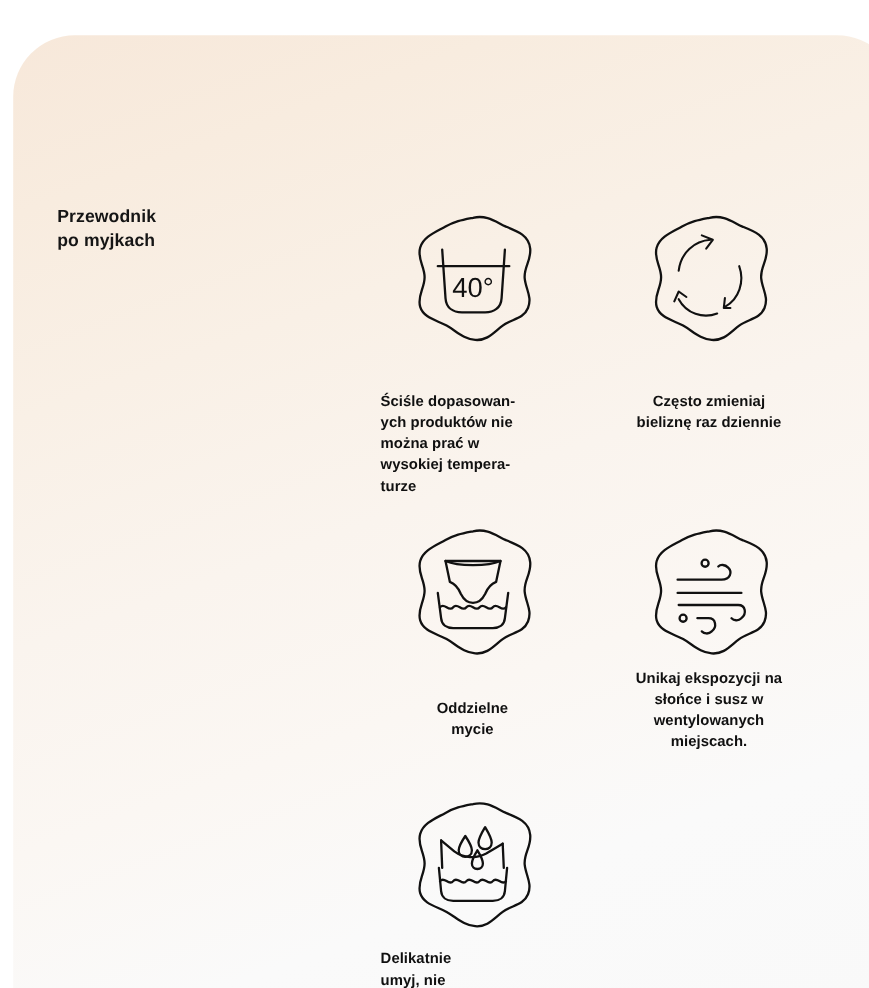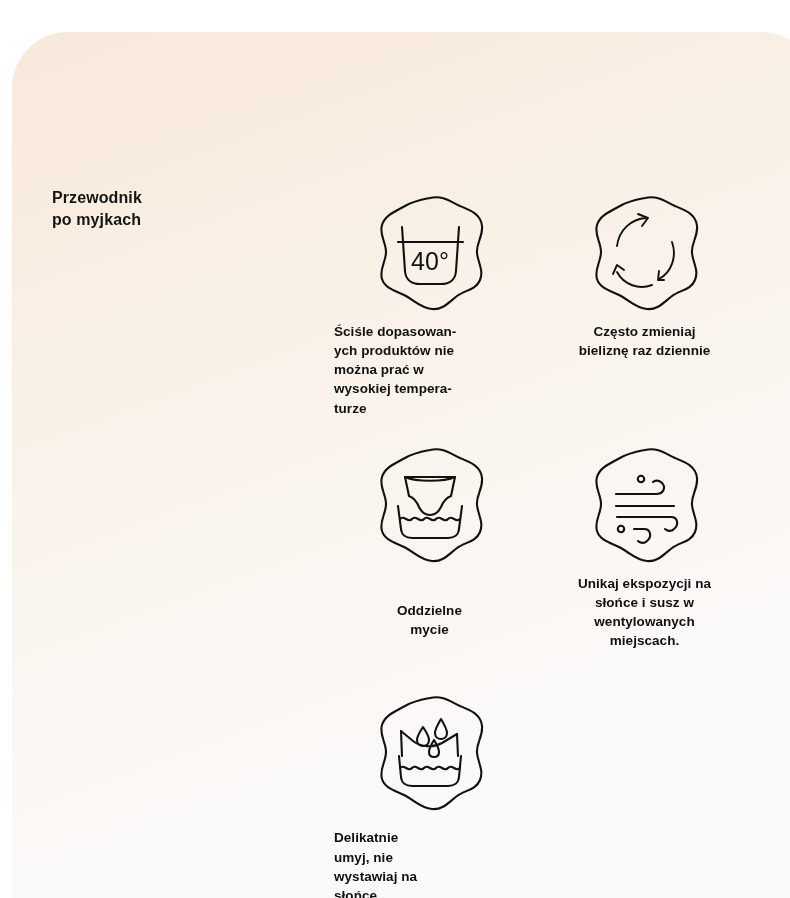--- a/index.html
+++ b/index.html
@@ -80,29 +80,29 @@
   .tip-caption {
     font-size: 13.5px;
     font-weight: bold;
     line-height: 1.42;
     color: #101010;
     letter-spacing: .05px;
     white-space: pre-line;
   }
   .align-left .tip-caption {
     align-self: flex-start;
-    margin-left: 12px;
+    margin-left: 24px;
     text-align: left;
   }
   .align-center .tip-caption {
     text-align: center;
   }
 
   
-  .row-1 .tip-cell { margin-bottom: 0; }
+  .row-1 .tip-cell { margin-bottom: 0; gap: 33px; }
   .row-1 .align-left .tip-caption  { margin-top: 8px; }
   .row-1 .align-center .tip-caption { margin-top: 8px; }
 
   .row-2 { margin-top: 26px; }
   .row-2 .align-center.col-left .tip-caption { margin-top: 35px; }
   .row-2 .align-center.col-right .tip-caption { margin-top: 8px; }
 
   .row-3 { margin-top: 42px; }
   .row-3 .align-left .tip-caption { margin-top: 14px; }
   .row-3 .align-center .tip-caption { margin-top: 22px; }

